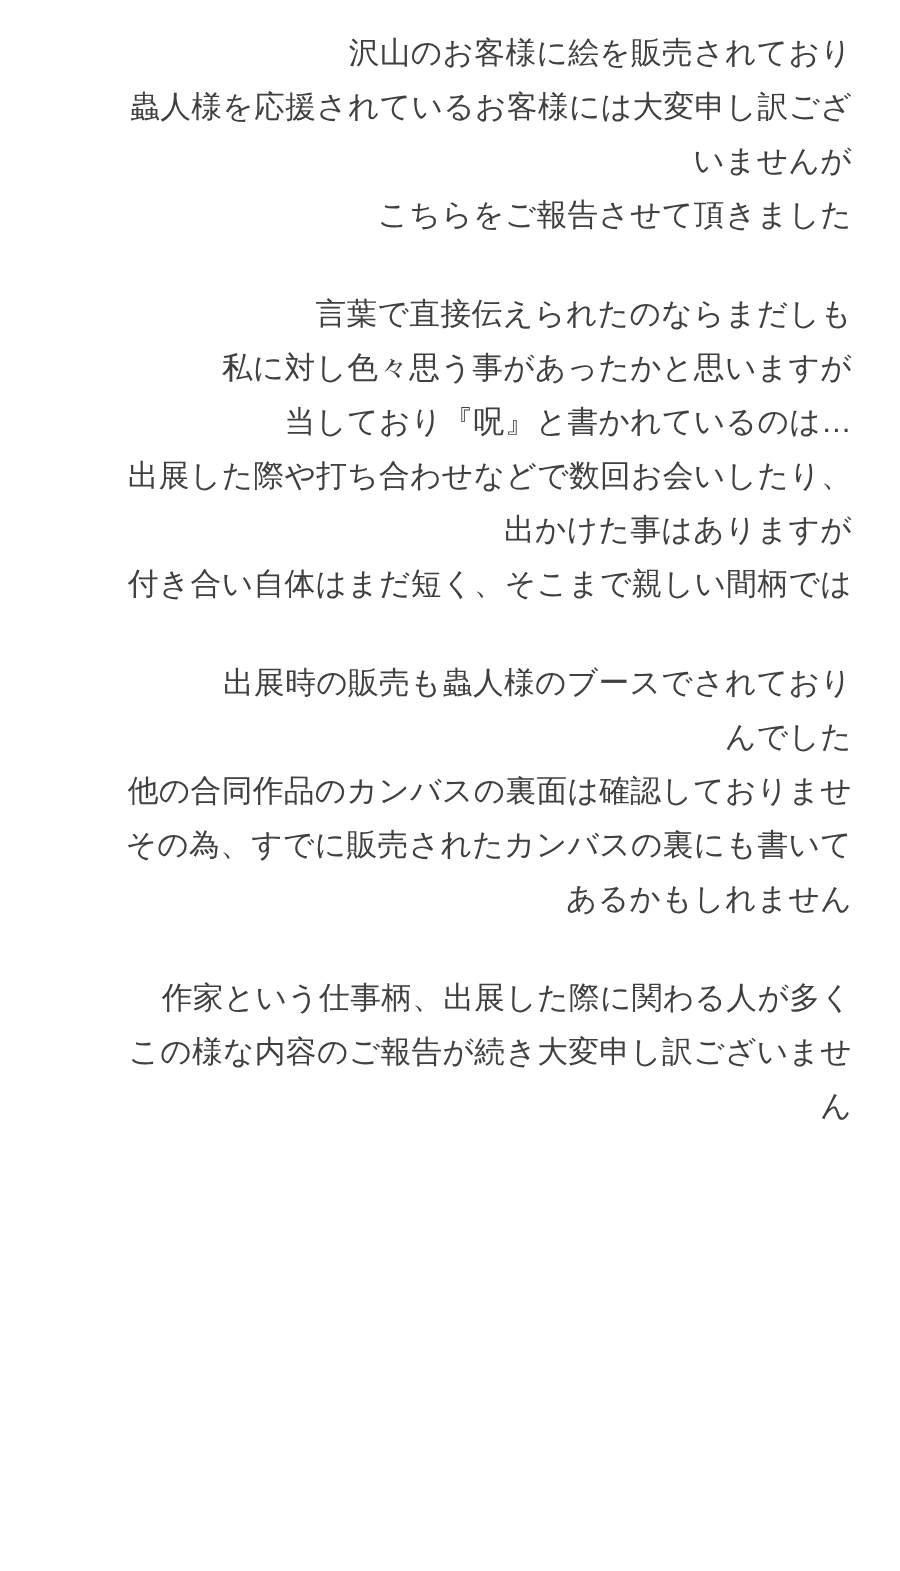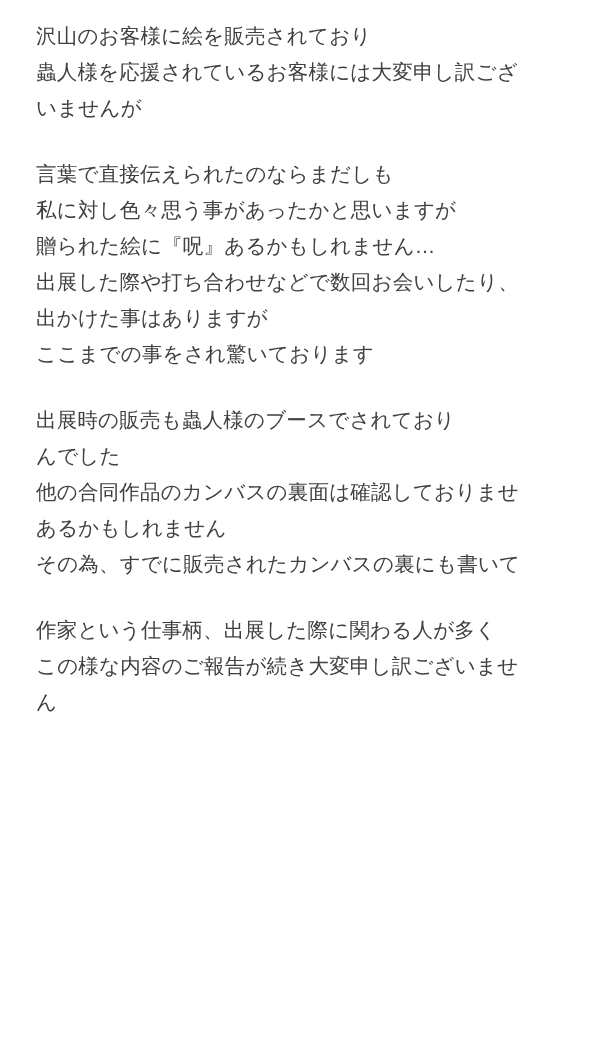--- a/index.html
+++ b/index.html
@@ -13,20 +13,21 @@
     font-family: "Liberation Sans", "DejaVu Sans", sans-serif;
     color: #3a3a3a;
     overflow: hidden;
   }
   #page {
     width: 588px;
     height: 1047px;
     box-sizing: border-box;
     padding: 18px 20px 0 36px;
     background: #ffffff;
+    text-align: right;
   }
   .para {
     margin: 0 0 30px 0;
   }
   .para:last-child {
     margin-bottom: 16px;
   }
   .line {
     font-size: 20.5px;
     line-height: 36px;
@@ -38,37 +39,38 @@
 </style>
 </head>
 <body>
 
 <div id="page">
 
   <div class="para">
     <div class="line">沢山のお客様に絵を販売されており</div>
     <div class="line">蟲人様を応援されているお客様には大変申し訳ござ</div>
     <div class="line">いませんが</div>
+    <div class="line">こちらをご報告させて頂きました</div>
   </div>
 
   <div class="para">
     <div class="line">言葉で直接伝えられたのならまだしも</div>
     <div class="line">私に対し色々思う事があったかと思いますが</div>
-    <div class="line">贈られた絵に『呪』あるかもしれません…</div>
+    <div class="line">当しており『呪』と書かれているのは…</div>
     <div class="line">出展した際や打ち合わせなどで数回お会いしたり、</div>
     <div class="line">出かけた事はありますが</div>
-    <div class="line">ここまでの事をされ驚いております</div>
+    <div class="line">付き合い自体はまだ短く、そこまで親しい間柄では</div>
   </div>
 
   <div class="para">
     <div class="line">出展時の販売も蟲人様のブースでされており</div>
     <div class="line">んでした</div>
     <div class="line">他の合同作品のカンバスの裏面は確認しておりませ</div>
+    <div class="line">その為、すでに販売されたカンバスの裏にも書いて</div>
     <div class="line">あるかもしれません</div>
-    <div class="line">その為、すでに販売されたカンバスの裏にも書いて</div>
   </div>
 
   <div class="para">
     <div class="line">作家という仕事柄、出展した際に関わる人が多く</div>
     <div class="line">この様な内容のご報告が続き大変申し訳ございませ</div>
     <div class="line">ん</div>
   </div>
 
 </div>
 

